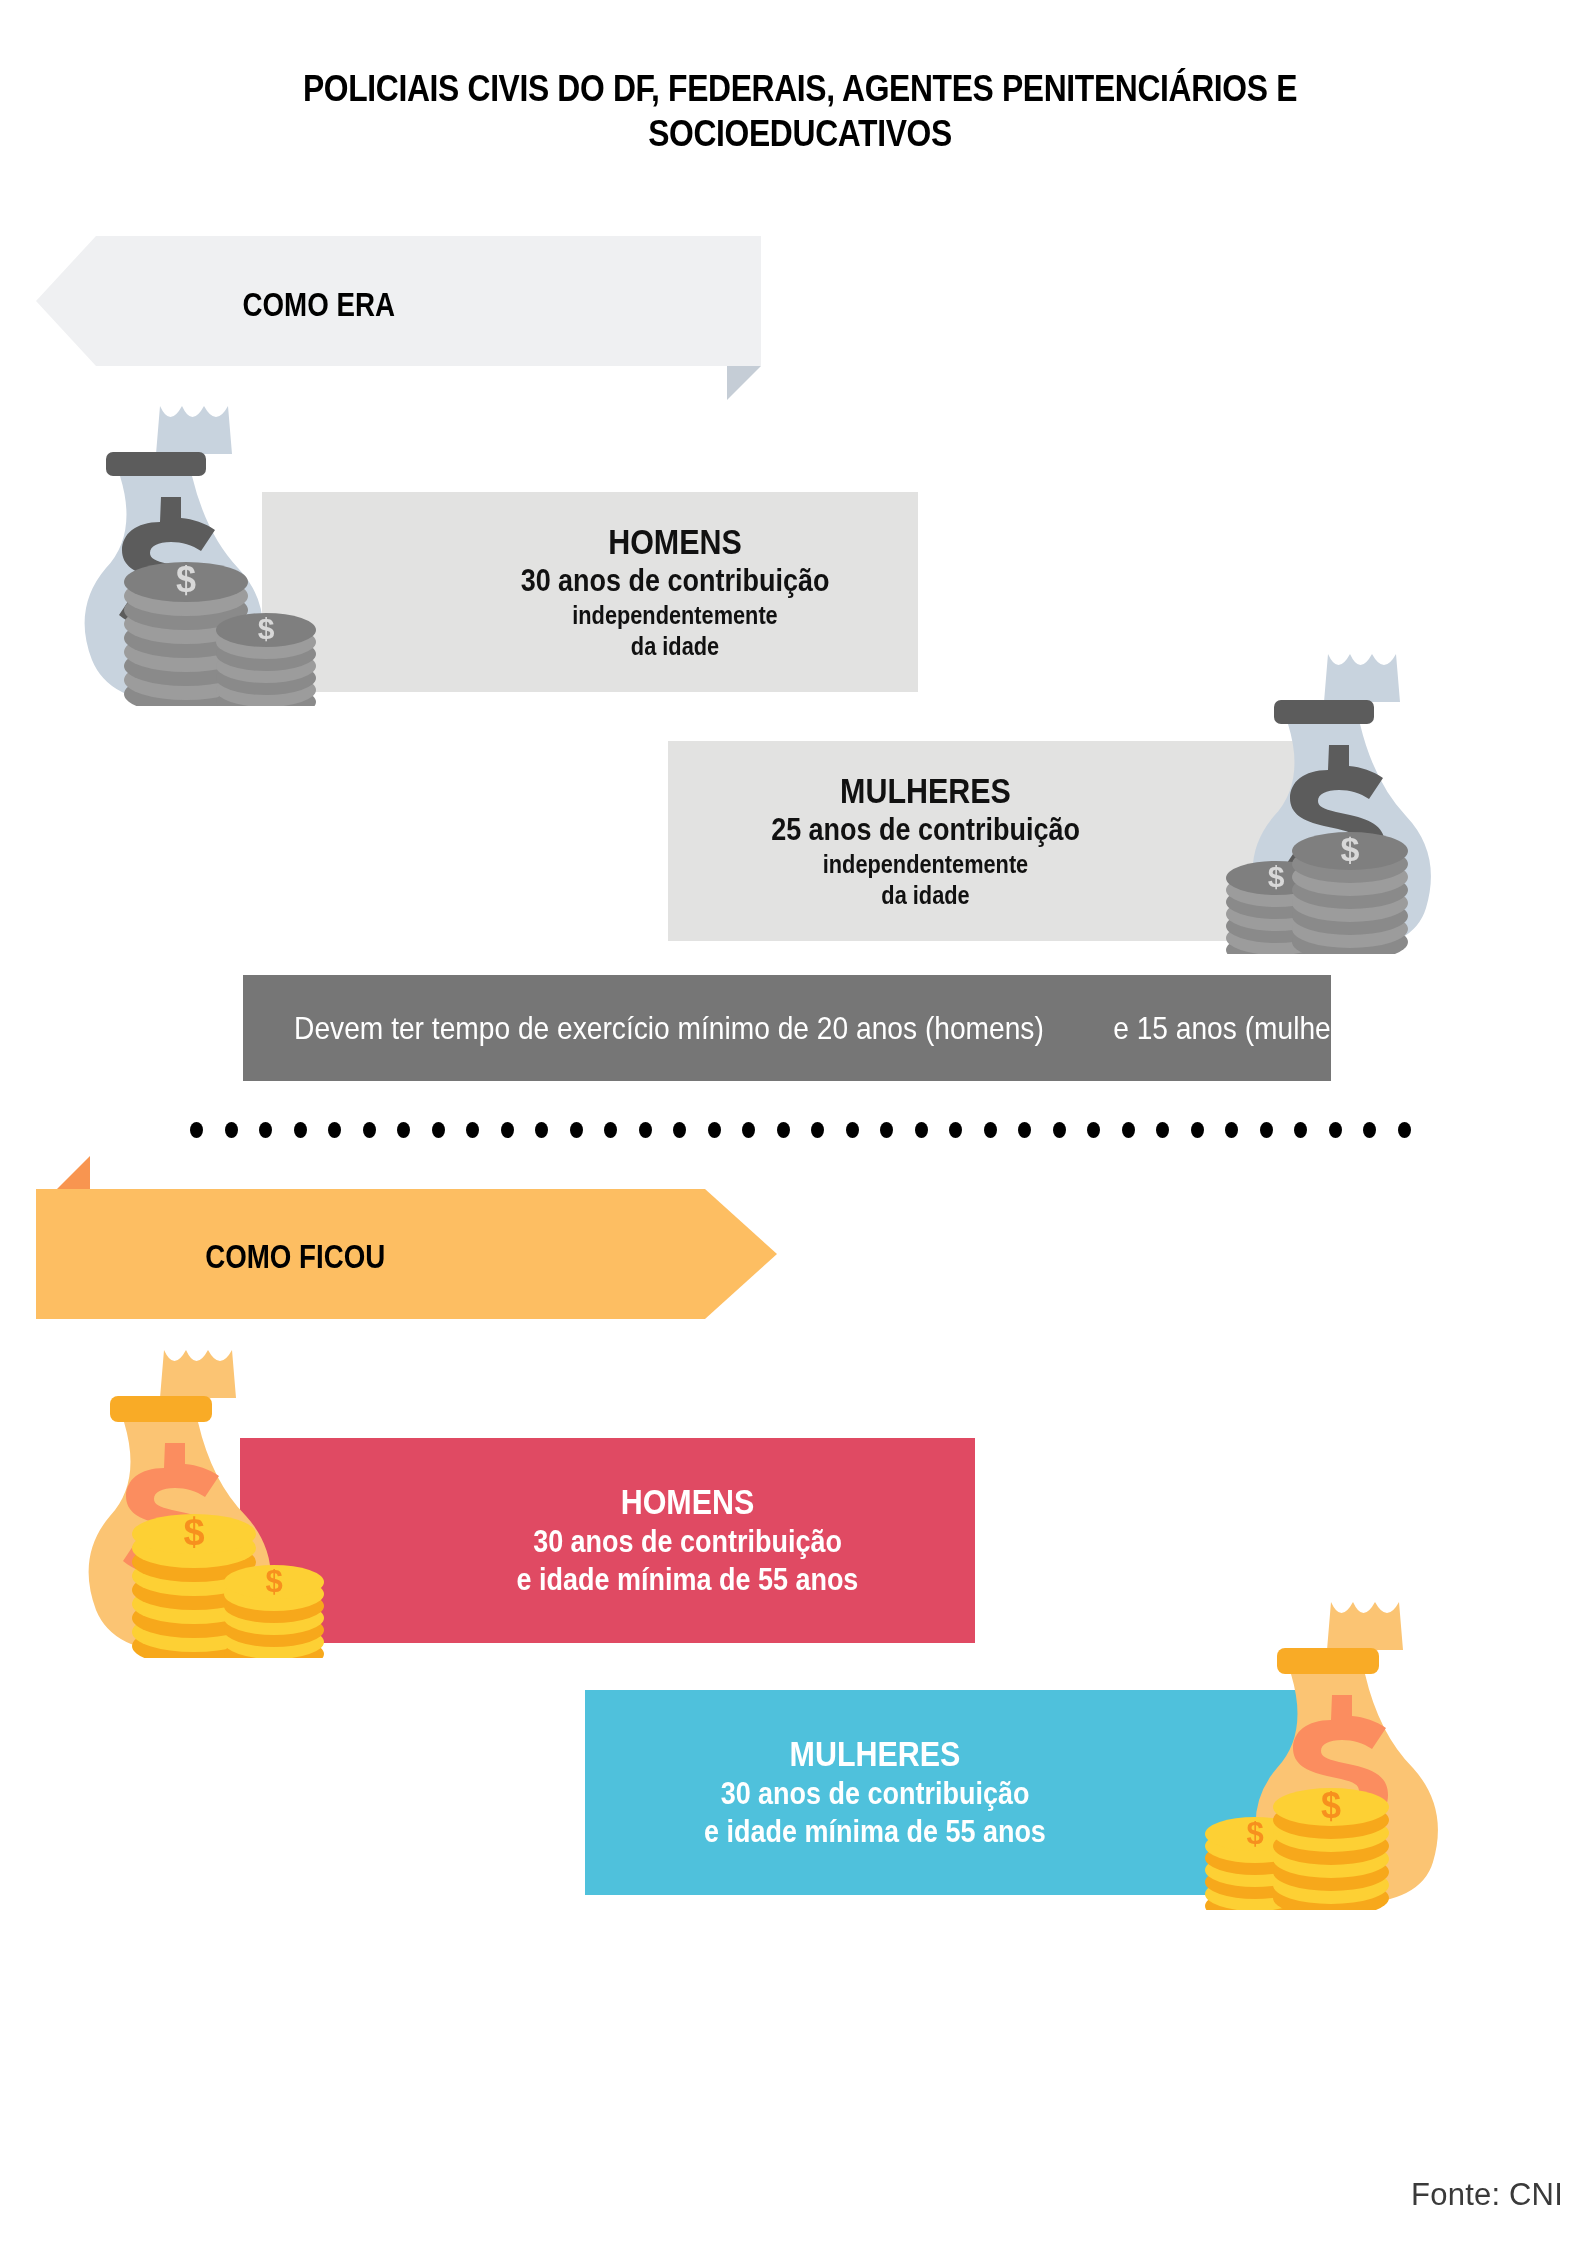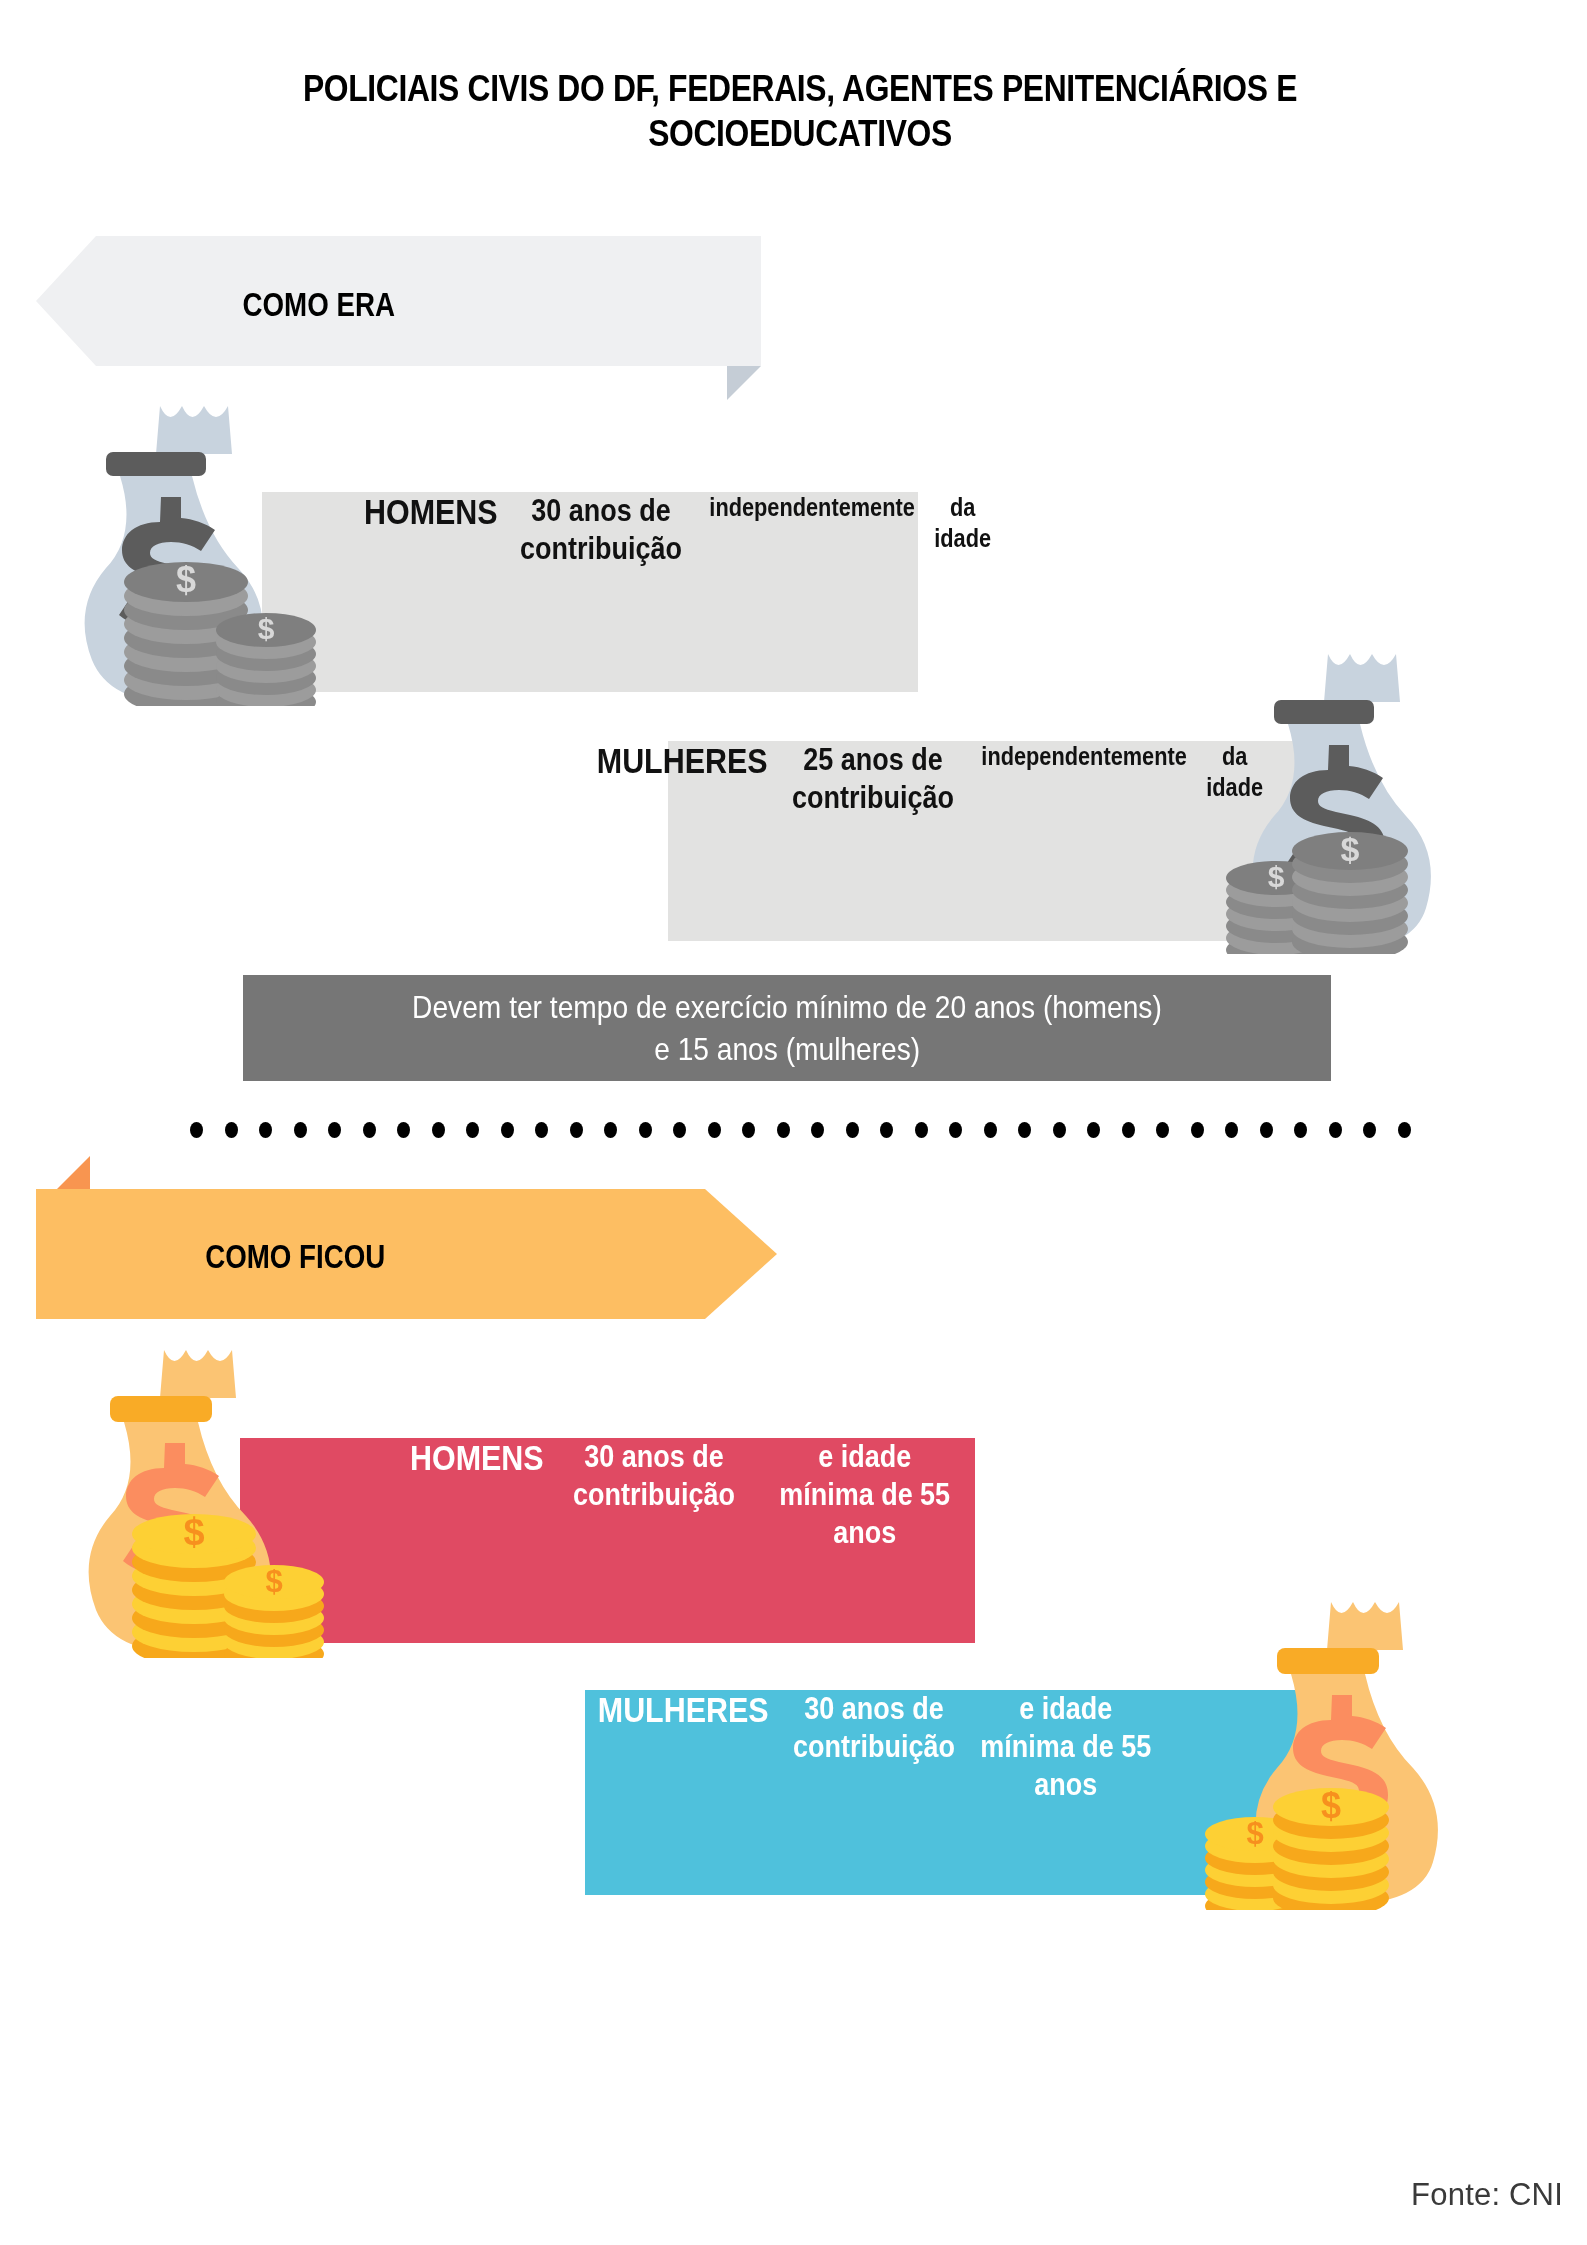--- a/index.html
+++ b/index.html
@@ -114,20 +114,21 @@
     border-radius: 50%;
     background: #000000;
     display: block;
   }
 
   
   .info-box {
     position: absolute;
     box-sizing: border-box;
     display: flex;
+    flex-direction: column;
     justify-content: center;
   }
   .info-title {
     font-weight: 700;
     font-size: 35px;
     line-height: 1.16;
     letter-spacing: 0px;
     transform: scaleX(0.87);
   }
   .info-line1 {
@@ -182,23 +183,21 @@
     color: #ffffff;
     text-align: center;
     padding-right: 170px;
   }
 
   
   .note-bar {
     position: absolute;
     box-sizing: border-box;
     display: flex;
-    flex-direction: column;
     align-items: center;
-    justify-content: center;
     text-align: center;
     color: #ffffff;
     font-weight: 400;
   }
   .note-bar span {
     display: block;
     transform: scaleX(0.88);
     white-space: nowrap;
   }
   #note-era {

